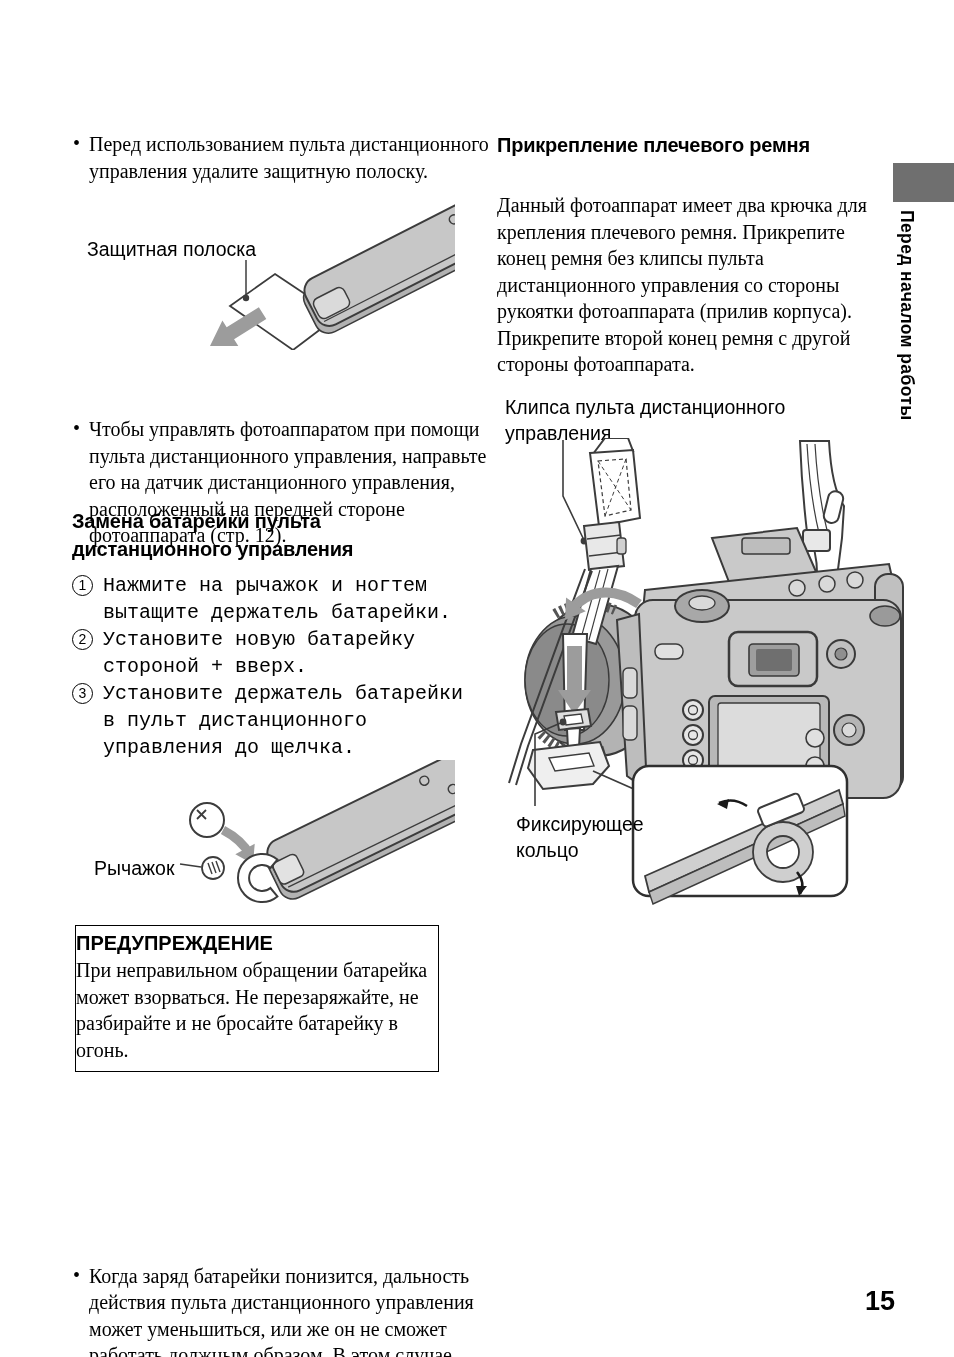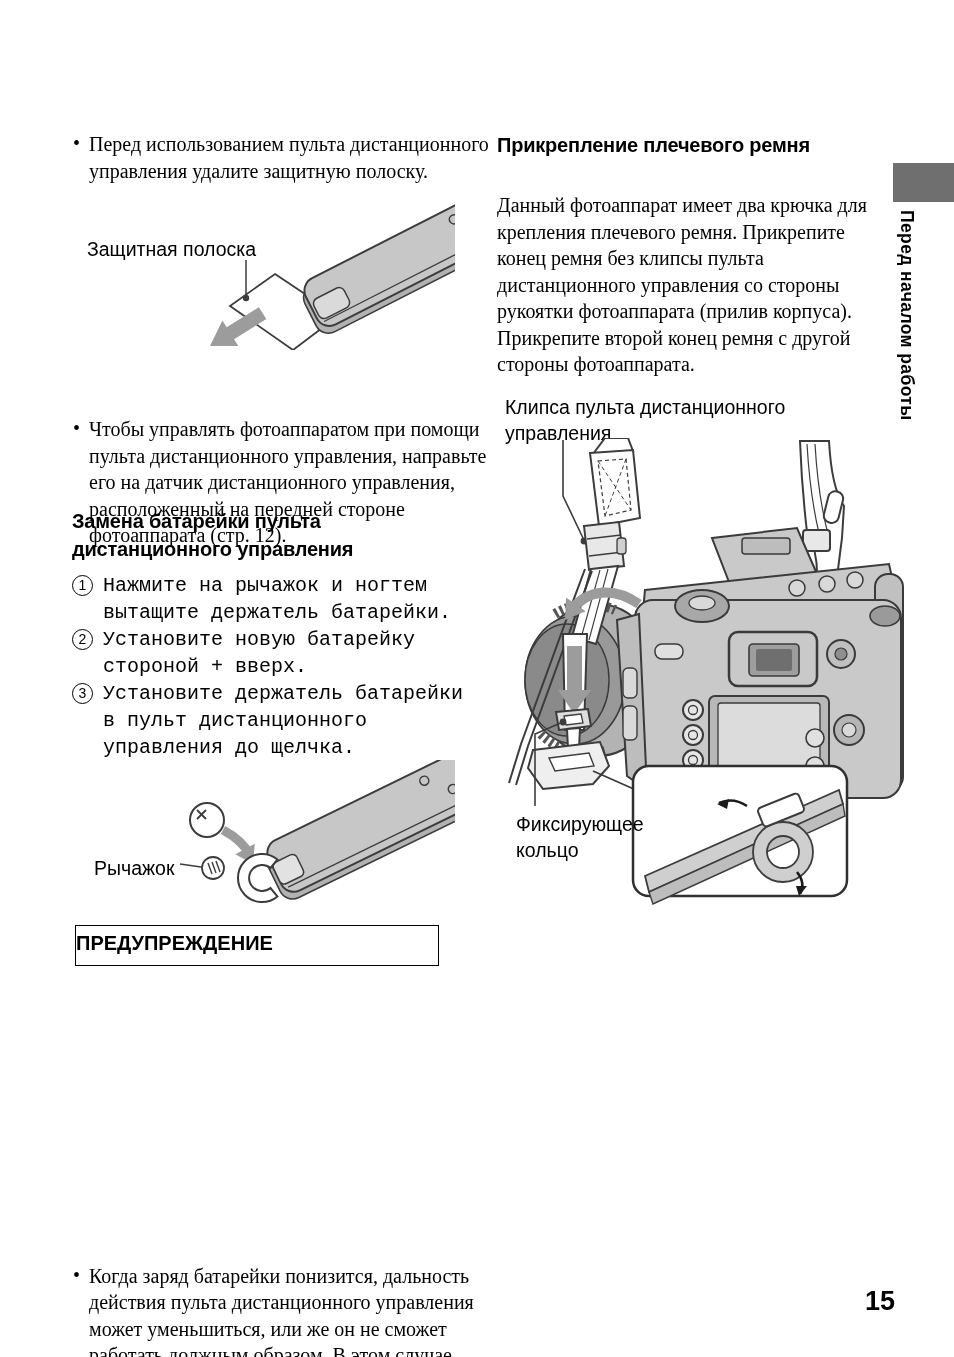--- a/index.html
+++ b/index.html
@@ -101,20 +101,21 @@
     <line x1="152" y1="102" x2="156" y2="113" stroke="#3c3c3c" stroke-width="1.4"></line>
     <line x1="156" y1="101" x2="160" y2="112" stroke="#3c3c3c" stroke-width="1.4"></line>
 
     <line x1="120" y1="104" x2="141" y2="107" stroke="#3c3c3c" stroke-width="1.5"></line>
   </svg>
 
   <div class="abs caption" style="left:94px;top:855px;">Рычажок</div>
 
   <div class="abs warnbox" style="left:75px;top:925px;">
     <div class="warntitle">ПРЕДУПРЕЖДЕНИЕ</div>
+    <div class="warntext">При неправильном обращении батарейка может взорваться. Не перезаряжайте, не разбирайте и не бросайте батарейку в огонь.</div>
   </div>
 
   <div class="abs serif bullet" style="left:72px;top:1077px;width:400px;">
     <div>Когда заряд батарейки понизится, дальность действия пульта дистанционного управления может уменьшиться, или же он не сможет работать должным образом. В этом случае установите новую батарейку Sony CR2025.</div>
 
   </div>
 
   <div class="abs heading" style="left:497px;top:131px;width:330px;">Прикрепление плечевого ремня</div>
 
   <div class="abs caption" style="left:505px;top:394px;width:310px;">Клипса пульта дистанционного управления</div>

